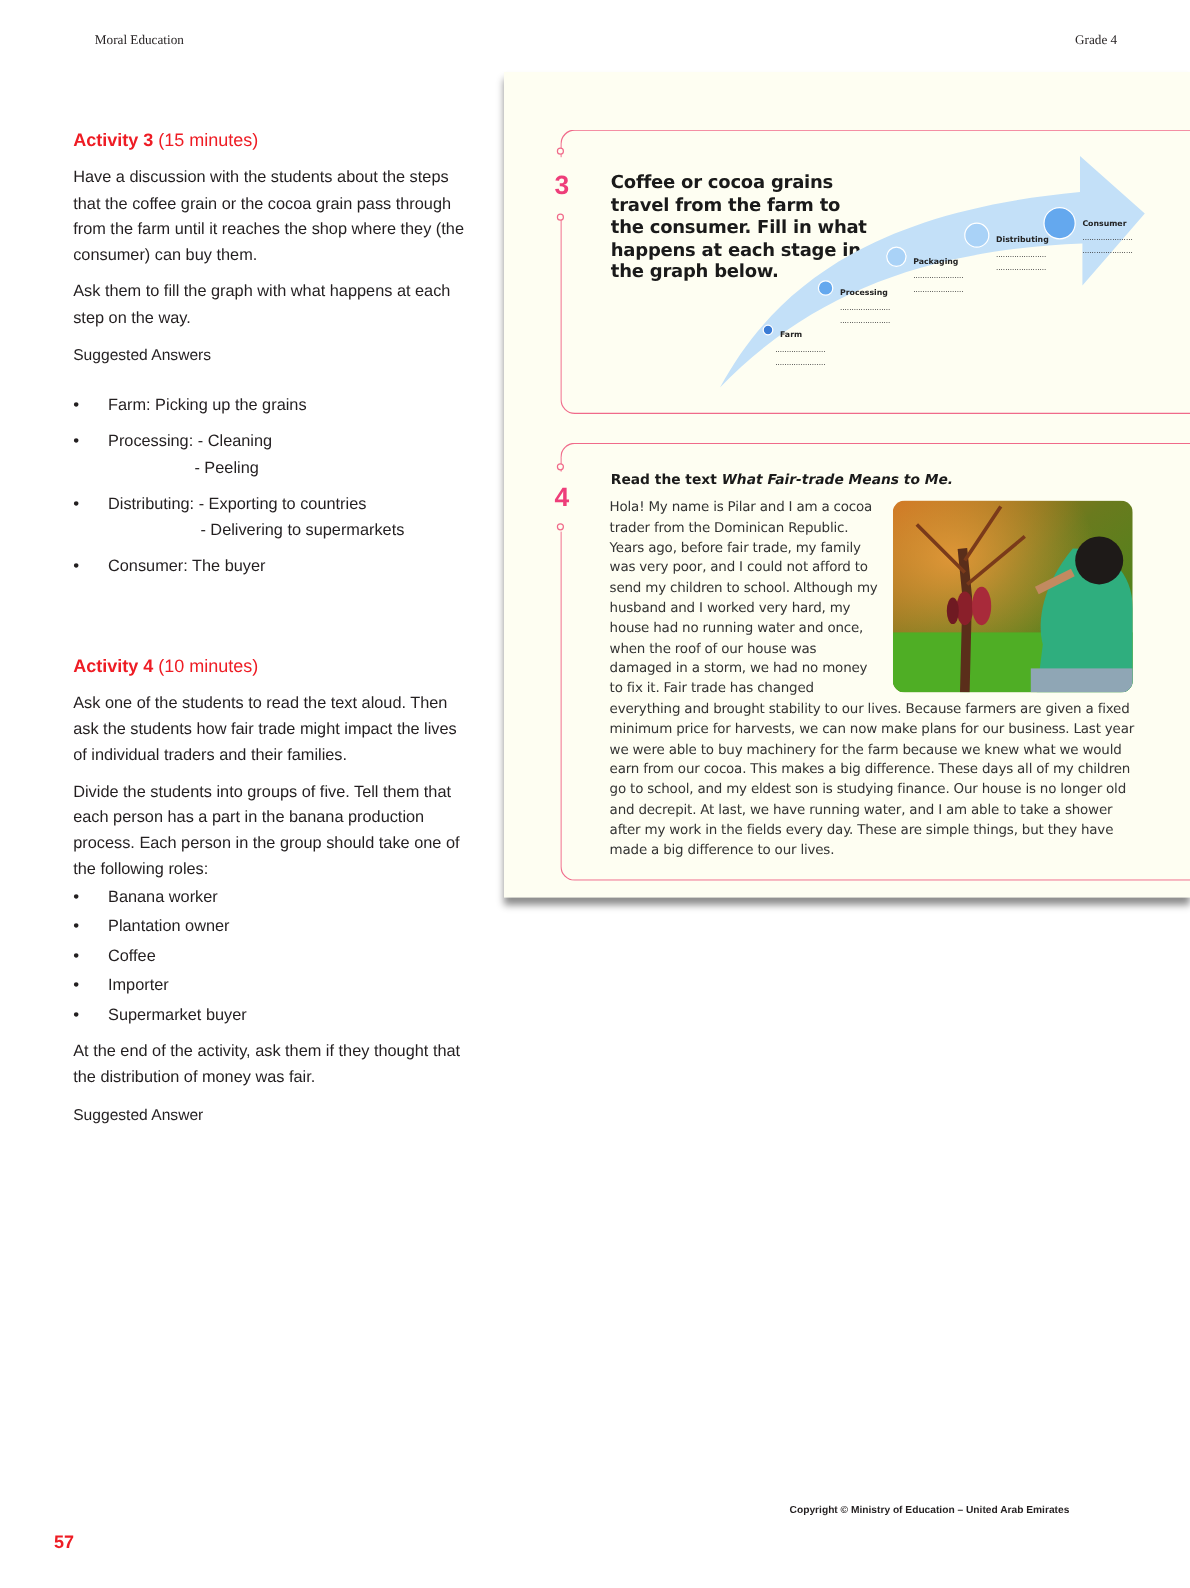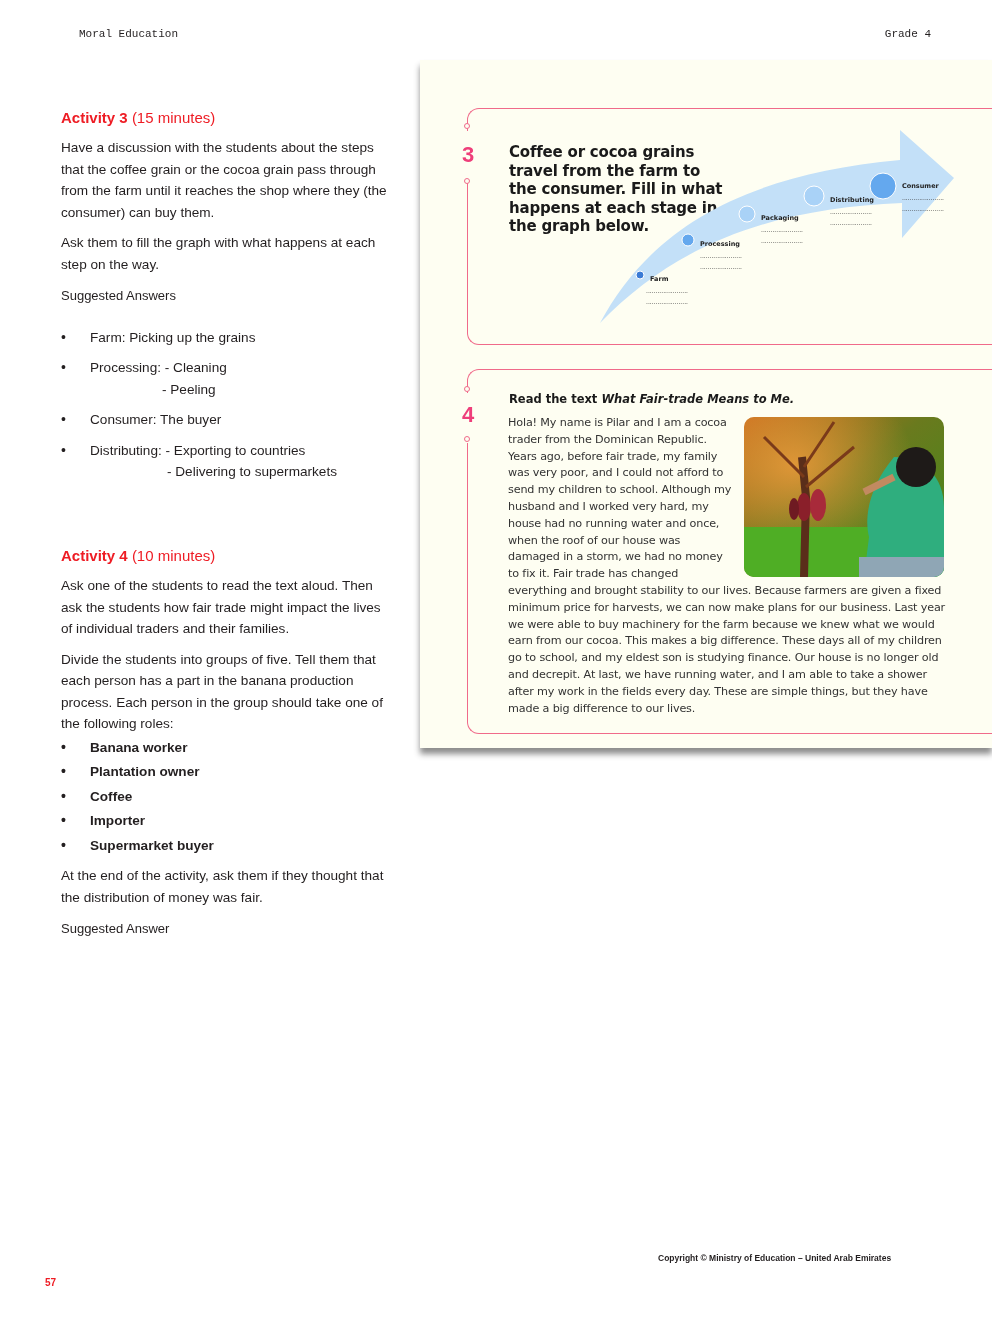--- a/index.html
+++ b/index.html
@@ -1,34 +1,34 @@
 <!DOCTYPE html>
 <html><head>
 <meta charset="utf-8">
 <style>
   * { box-sizing: border-box; margin: 0; padding: 0; }
   html, body { width: 992px; height: 1323px; background: #ffffff; overflow: hidden; }
   body { position: relative; font-family: "Liberation Sans", "DejaVu Sans", sans-serif; color: #231f20; }
 
-  .hdr { position: absolute; top: 28px; font-size: 11px; color: #231f20; font-family: Liberation Mono, monospace; }
+  .hdr { position: absolute; top: 28px; font-size: 11px; color: #231f20; font-family: Liberation Serif, serif; }
   .hdr-left { left: 79px; }
   .hdr-right { right: 61px; }
 
   
   .left-col { position: absolute; left: 61px; width: 330px; font-size: 13.6px; line-height: 21.5px; color: #231f20; }
   .act-title { font-size: 15px; color: #ee1c24; line-height: 20px; }
   .act-title b { font-weight: bold; }
   .para { margin-top: 9px; }
   .sub-head { font-weight: normal; font-size: 13px; margin-top: 10px; }
   ul.bl { list-style: none; margin-top: 20px; }
   ul.bl li { position: relative; padding-left: 29px; }
   ul.bl li::before { content: "\2022"; position: absolute; left: 0; top: 0; font-size: 14px; }
   ul.answers li { margin-bottom: 9px; }
   ul.answers .cont { display: block; }
-  ul.roles li { margin-bottom: 3px; font-weight: bold; }
+  ul.roles li { margin-bottom: 3px; }
 
   
   .panel { position: absolute; left: 420px; top: 60px; width: 572px; height: 688px; background: #fefef2;
            box-shadow: 0 6px 6px rgba(0,0,0,0.45); }
   .frame { position: absolute; border: 1.5px solid #f06a8a; border-right: none; border-radius: 12px 0 0 12px; }
   .frame-3 { left: 47px; top: 48px; width: 526px; height: 237px; }
   .frame-4 { left: 47px; top: 309px; width: 526px; height: 365px; }
   .num { position: absolute; font-weight: bold; font-size: 22px; color: #ee3e7a; font-family: "Liberation Sans", sans-serif; background: #fefef2; padding: 2px 0; }
   .dot { position: absolute; width: 6px; height: 6px; border: 1.5px solid #f06a8a; border-radius: 50%; background: #fefef2; }
   .gap { position: absolute; width: 6px; background: #fefef2; }
@@ -36,41 +36,41 @@
   .q3-text { position: absolute; left: 89px; top: 83px; width: 220px; font-size: 15px; font-weight: bold; line-height: 18.5px; color: #1a1a1a; font-family: "DejaVu Sans", sans-serif; letter-spacing: -0.2px; }
 
   .diagram { position: absolute; left: 170px; top: 60px; width: 402px; height: 270px; }
 
   .q4-title { position: absolute; left: 89px; top: 332px; font-size: 11.5px; font-weight: bold; color: #1a1a1a; font-family: "DejaVu Sans", sans-serif; }
   .q4-title i { font-style: italic; }
   .q4-body { position: absolute; left: 88px; top: 355px; width: 440px; font-size: 11.2px; line-height: 16.8px; color: #333; font-family: "DejaVu Sans", sans-serif; letter-spacing: -0.15px; }
   .q4-photo { float: right; width: 200px; height: 160px; margin: 2px 4px 4px 10px; border-radius: 10px; overflow: hidden; }
 
   .copyright { position: absolute; left: 658px; top: 1253px; font-size: 8.5px; font-weight: bold; color: #231f20; }
-  .pagenum { position: absolute; left: 45px; top: 1277px; font-size: 10px; font-weight: bold; color: #ee1c24; }
+  .pagenum { position: absolute; left: 45px; top: 1277px; font-size: 15px; font-weight: bold; color: #ee1c24; }
 </style>
 </head>
 <body>
 
 <div class="hdr hdr-left">Moral Education</div>
 <div class="hdr hdr-right">Grade 4</div>
 
 <div class="left-col" style="top:108px;">
   <div class="act-title">
     <b>Activity 3</b>
     <span>(15 minutes)</span>
   </div>
   <p class="para">Have a discussion with the students about the steps that the coffee grain or the cocoa grain pass through from the farm until it reaches the shop where they (the consumer) can buy them.</p>
   <p class="para">Ask them to fill the graph with what happens at each step on the way.</p>
   <div class="sub-head">Suggested Answers</div>
   <ul class="bl answers">
     <li><span>Farm: Picking up the grains</span></li>
     <li><span>Processing:  - Cleaning</span><span class="cont" style="padding-left:72px;">- Peeling</span></li>
+    <li><span>Distributing:  - Exporting to countries</span><span class="cont" style="padding-left:77px;">- Delivering to supermarkets</span></li>
     <li><span>Consumer: The buyer</span></li>
-    <li><span>Distributing:  - Exporting to countries</span><span class="cont" style="padding-left:77px;">- Delivering to supermarkets</span></li>
   </ul>
 </div>
 
 <div class="left-col" style="top:546px;">
   <div class="act-title">
     <b>Activity 4</b>
     <span>(10 minutes)</span>
   </div>
   <p class="para">Ask one of the students to read the text aloud. Then ask the students how fair trade might impact the lives of individual traders and their families.</p>
   <p class="para">Divide the students into groups of five. Tell them that each person has a part in the banana production process. Each person in the group should take one of the following roles:</p>

